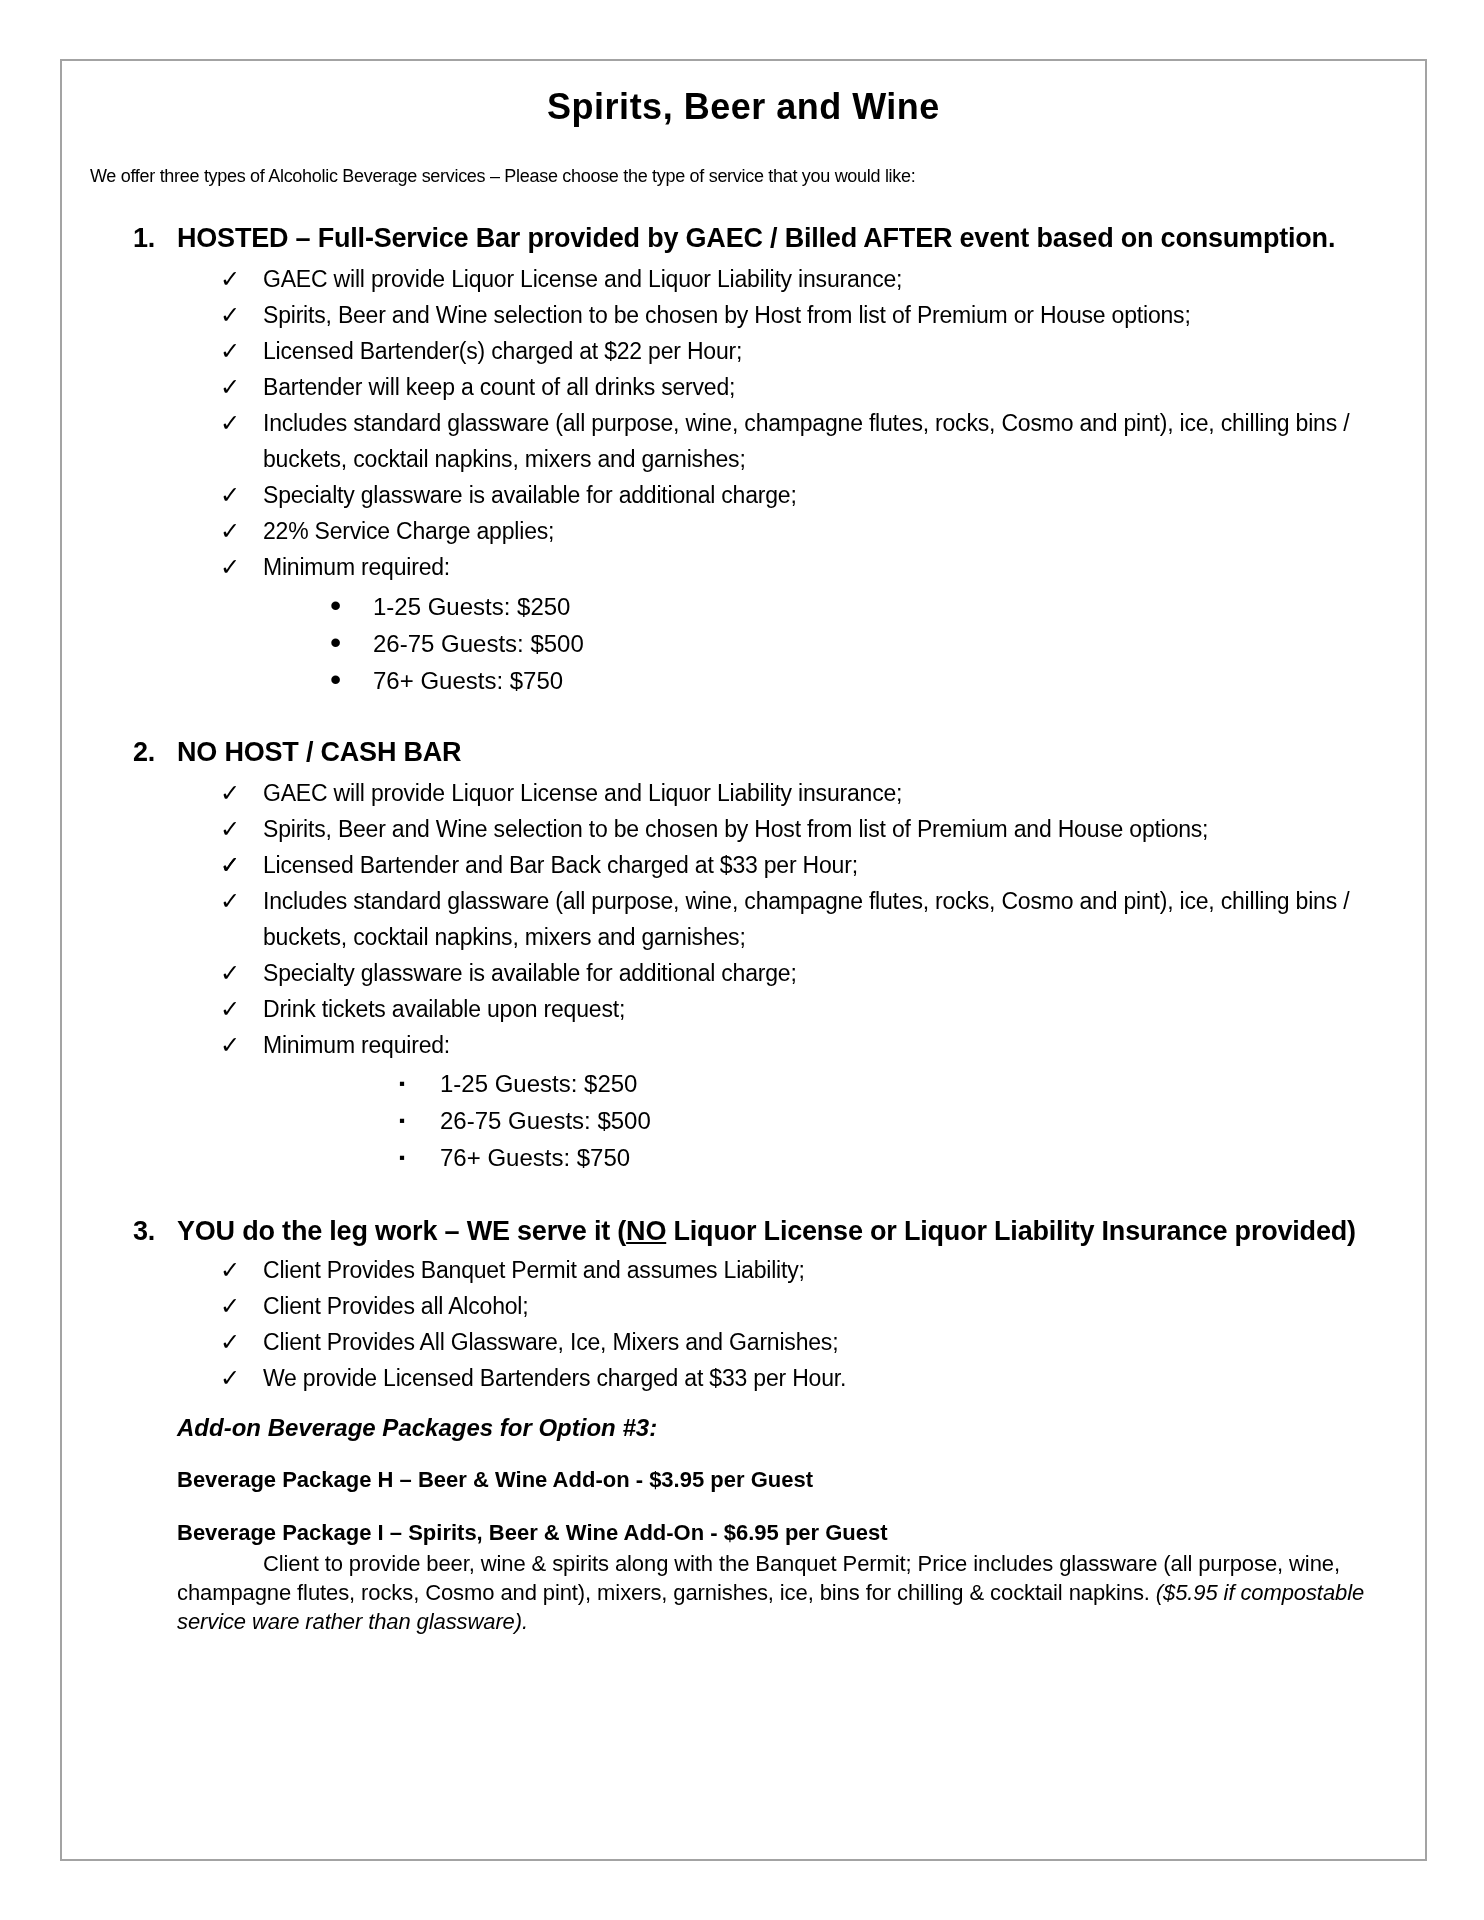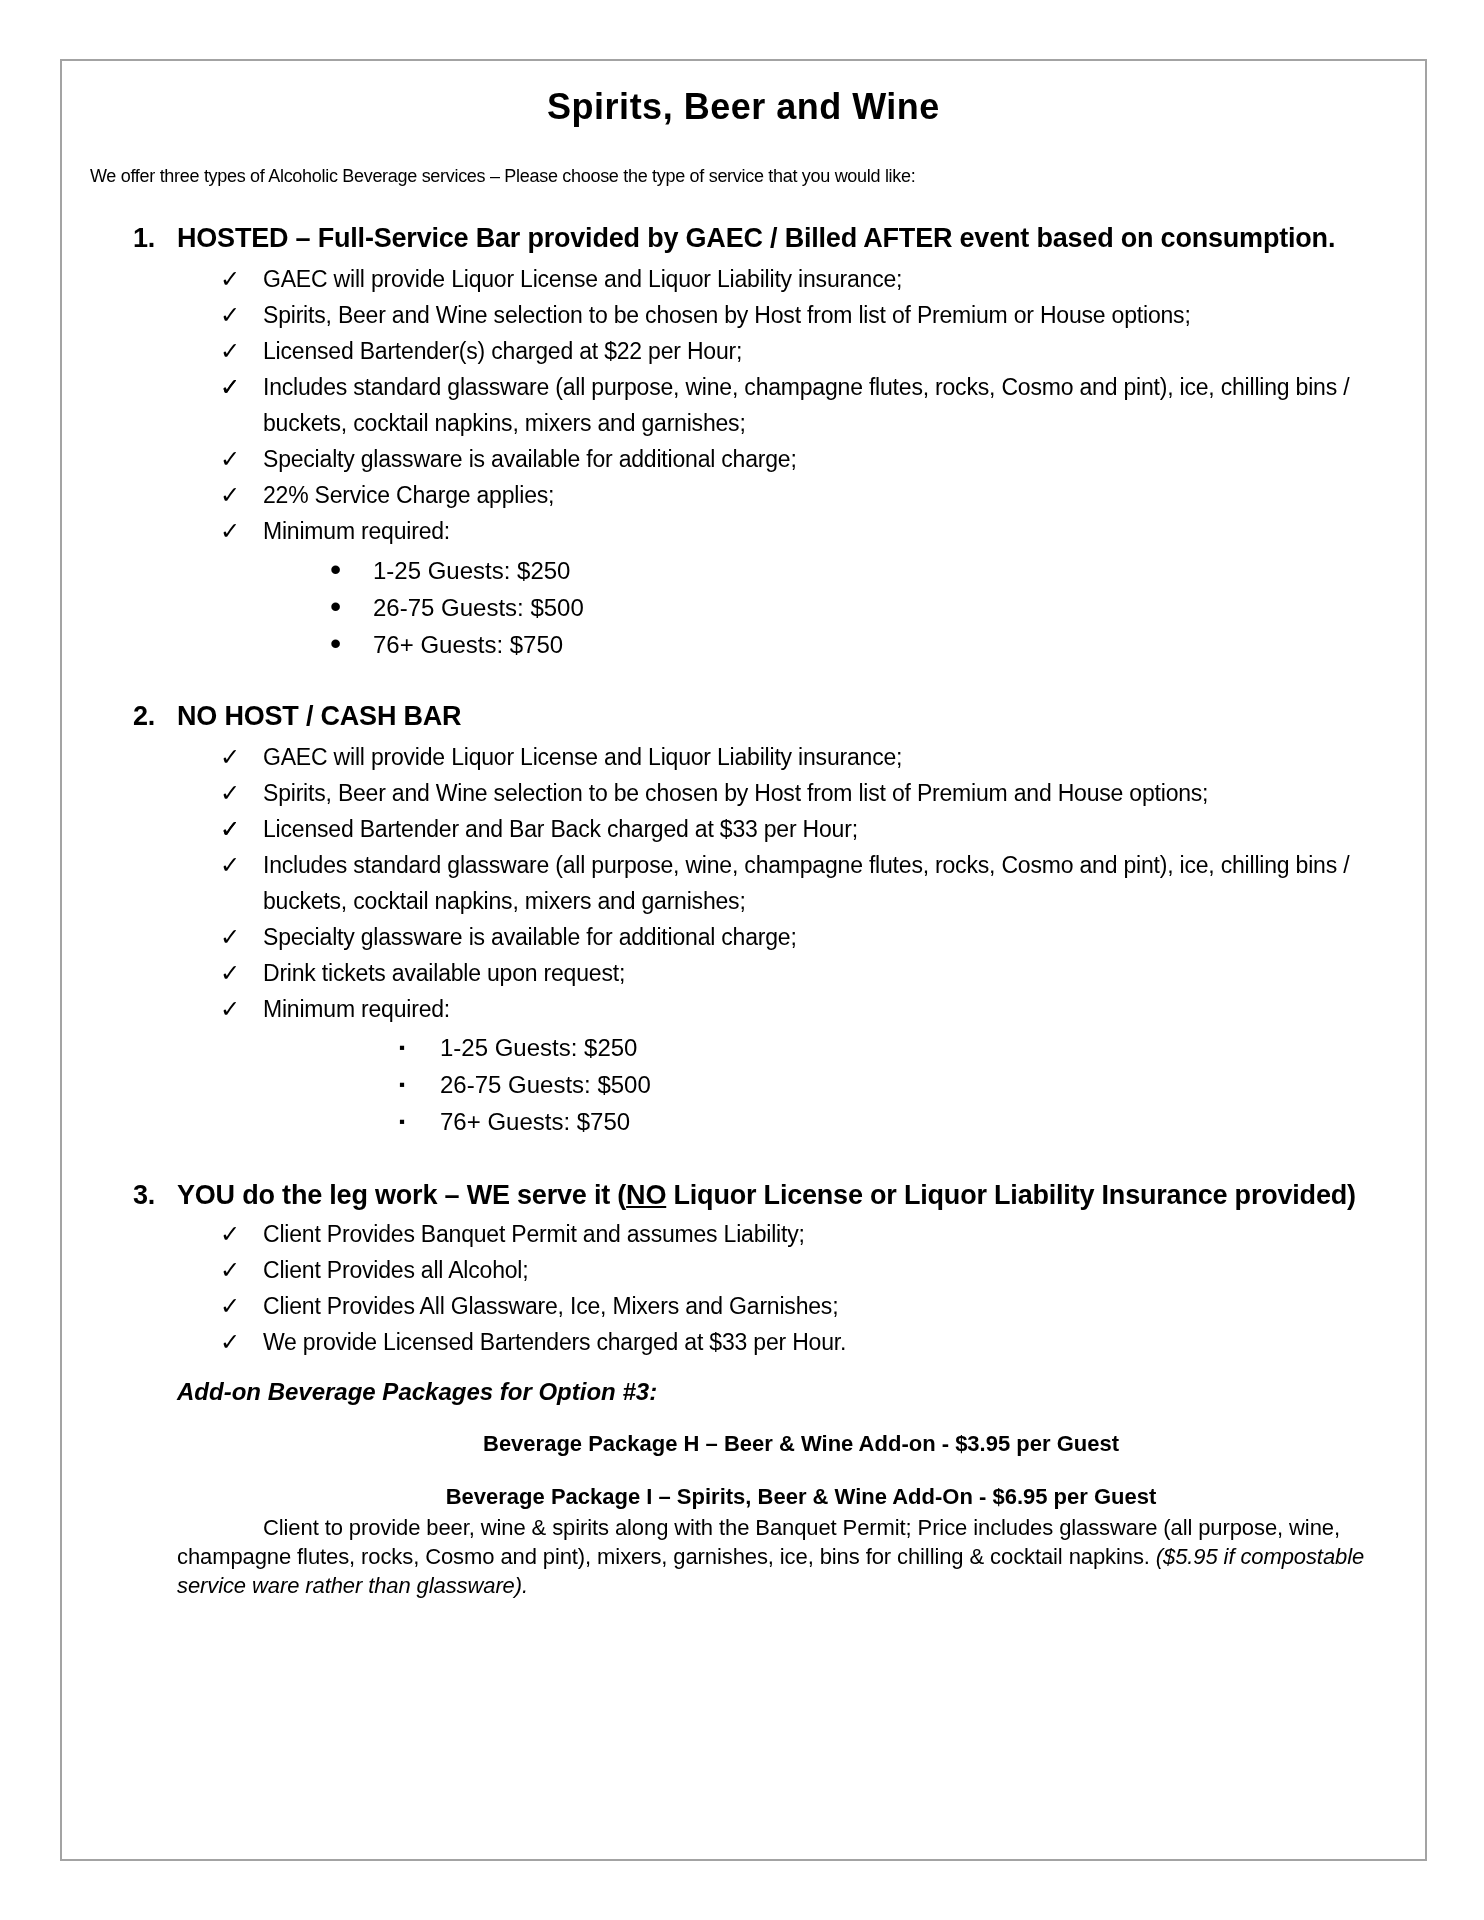--- a/index.html
+++ b/index.html
@@ -44,21 +44,20 @@
   .bullet-dot{position:absolute;left:0;top:-1px;font-size:32px;line-height:37px;}
   .bullet-sq{position:absolute;left:2px;top:0;font-size:17px;line-height:37px;}
   .underlined{text-decoration:underline;}
   .addon-head{
     margin:16px 0 0 115px;font-weight:bold;font-style:italic;
     font-size:24px;line-height:32px;
   }
   .pkg-title{
     margin:22px 0 0 115px;font-weight:bold;font-size:22px;line-height:28px;
     white-space:nowrap;
-    text-align:center;
   }
   .pkg-title.mt-i{margin-top:25px;}
   .pkg-body{
     margin:2px 0 0 115px;font-size:22px;line-height:29px;max-width:1210px;
     text-indent:86px;letter-spacing:-0.1px;
   }
   .pkg-note{font-style:italic;}
   .footer{
     position:absolute;left:0;right:0;bottom:26px;text-align:center;
     font-size:19px;line-height:24px;font-weight:bold;
@@ -77,21 +76,21 @@
     <p class="intro">We offer three types of Alcoholic Beverage services – Please choose the type of service that you would like:</p>
 
     <div class="sec-head">
         <span class="sec-num">1.</span>
         <span>HOSTED – Full-Service Bar provided by GAEC / Billed AFTER event based on consumption.</span>
       </div>
     <ul class="check-list">
       <li><span class="check">✓</span><span>GAEC will provide Liquor License and Liquor Liability insurance;</span></li>
       <li><span class="check">✓</span><span>Spirits, Beer and Wine selection to be chosen by Host from list of Premium or House options;</span></li>
       <li><span class="check">✓</span><span>Licensed Bartender(s) charged at $22 per Hour;</span></li>
-      <li><span class="check">✓</span></li>
+      <li><span class="check">✓</span><span>Bartender will keep a count of all drinks served;</span></li>
       <li><span class="check">✓</span><span>Includes standard glassware (all purpose, wine, champagne flutes, rocks, Cosmo and pint), ice, chilling bins / buckets, cocktail napkins, mixers and garnishes;</span></li>
       <li><span class="check">✓</span><span>Specialty glassware is available for additional charge;</span></li>
       <li><span class="check">✓</span><span>22% Service Charge applies;</span></li>
       <li><span class="check">✓</span><span>Minimum required:</span></li>
     </ul>
     <ul class="min-list">
       <li><span class="bullet-dot">•</span><span>1-25 Guests: $250</span></li>
       <li><span class="bullet-dot">•</span><span>26-75 Guests: $500</span></li>
       <li><span class="bullet-dot">•</span><span>76+ Guests: $750</span></li>
     </ul>

